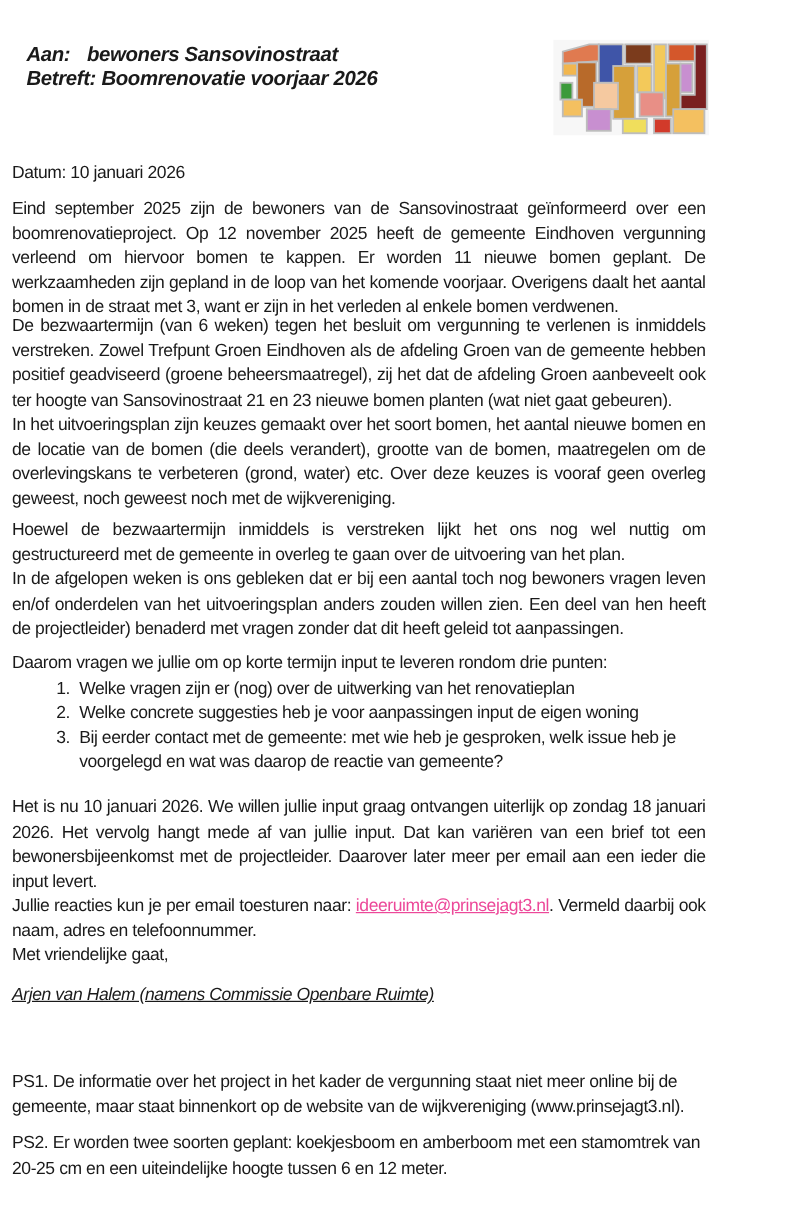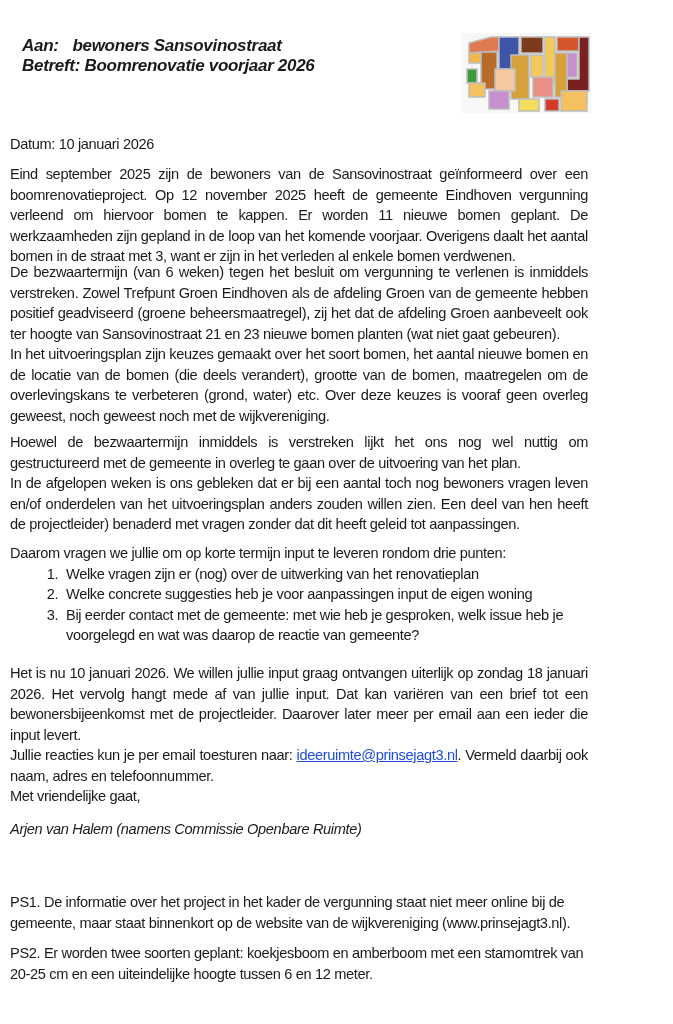--- a/index.html
+++ b/index.html
@@ -6,24 +6,24 @@
     body {
       width: 673px; height: 1024px; position: relative; overflow: hidden;
       font-family: "Liberation Sans Narrow", "Liberation Sans", sans-serif;
       color: #1a1a1a;
     }
     .hdr { position: absolute; left: 22px; top: 36px; font-weight: bold; font-style: italic; font-size: 17px; line-height: 20px; letter-spacing: -0.3px; }
     .hdr .lbl { display: inline-block; width: 46px; }
     .logo { position: absolute; left: 461px; top: 33px; width: 130px; height: 80px; }
     .txt { position: absolute; left: 10px; width: 578px; font-size: 14.6px; line-height: 20.5px; letter-spacing: -0.35px; word-spacing: 0px; }
     .just { text-align: justify; }
-    .it { font-style: italic; }
+    .it { font-style: italic; text-decoration: underline; }
     ol { margin: 0; padding: 0 0 0 52px; }
     ol li { padding-left: 4px; }
-    a.mail { color: #1d4ed8; text-decoration: underline; }
+    a.mail { color: #ec4899; text-decoration: underline; }
   </style>
 </head>
 <body>
 
 <div class="hdr">
   <div>
     <span class="lbl">Aan:</span>
     <span>bewoners Sansovinostraat</span>
   </div>
   <div>

